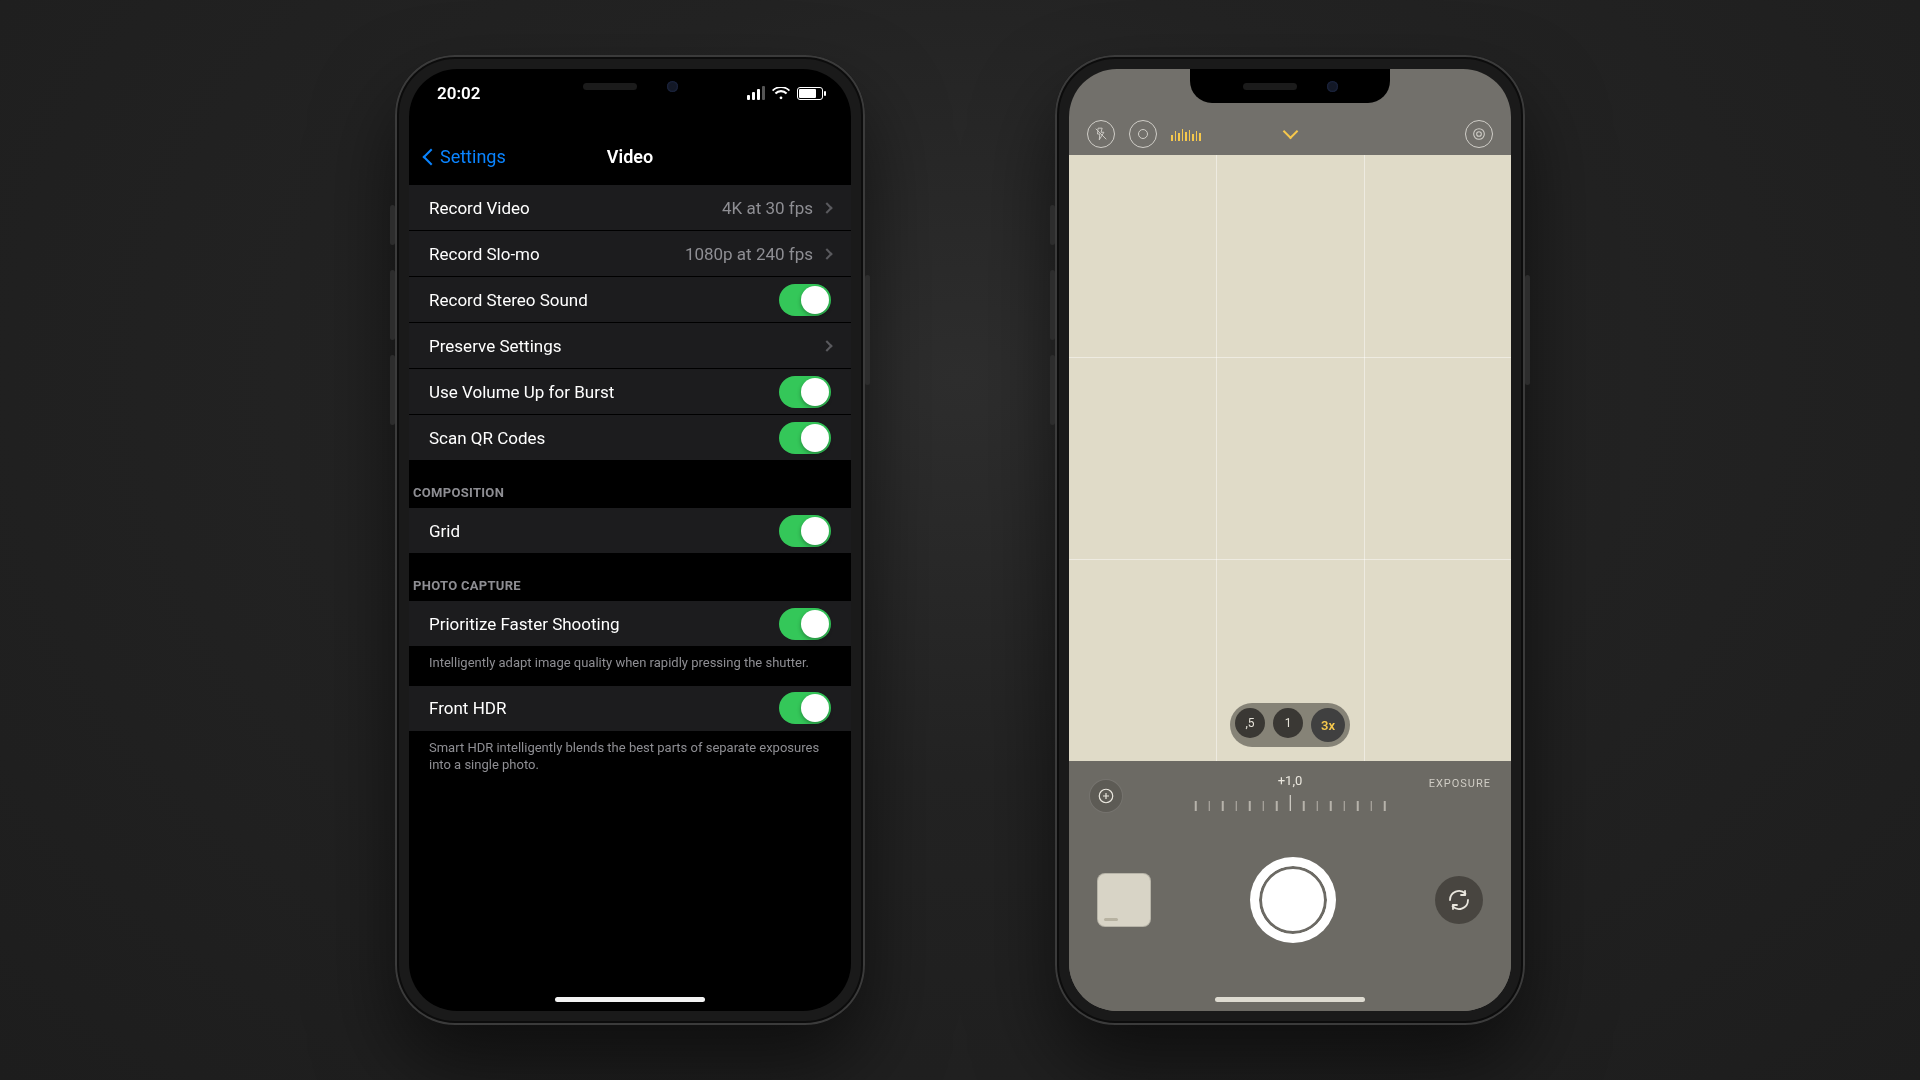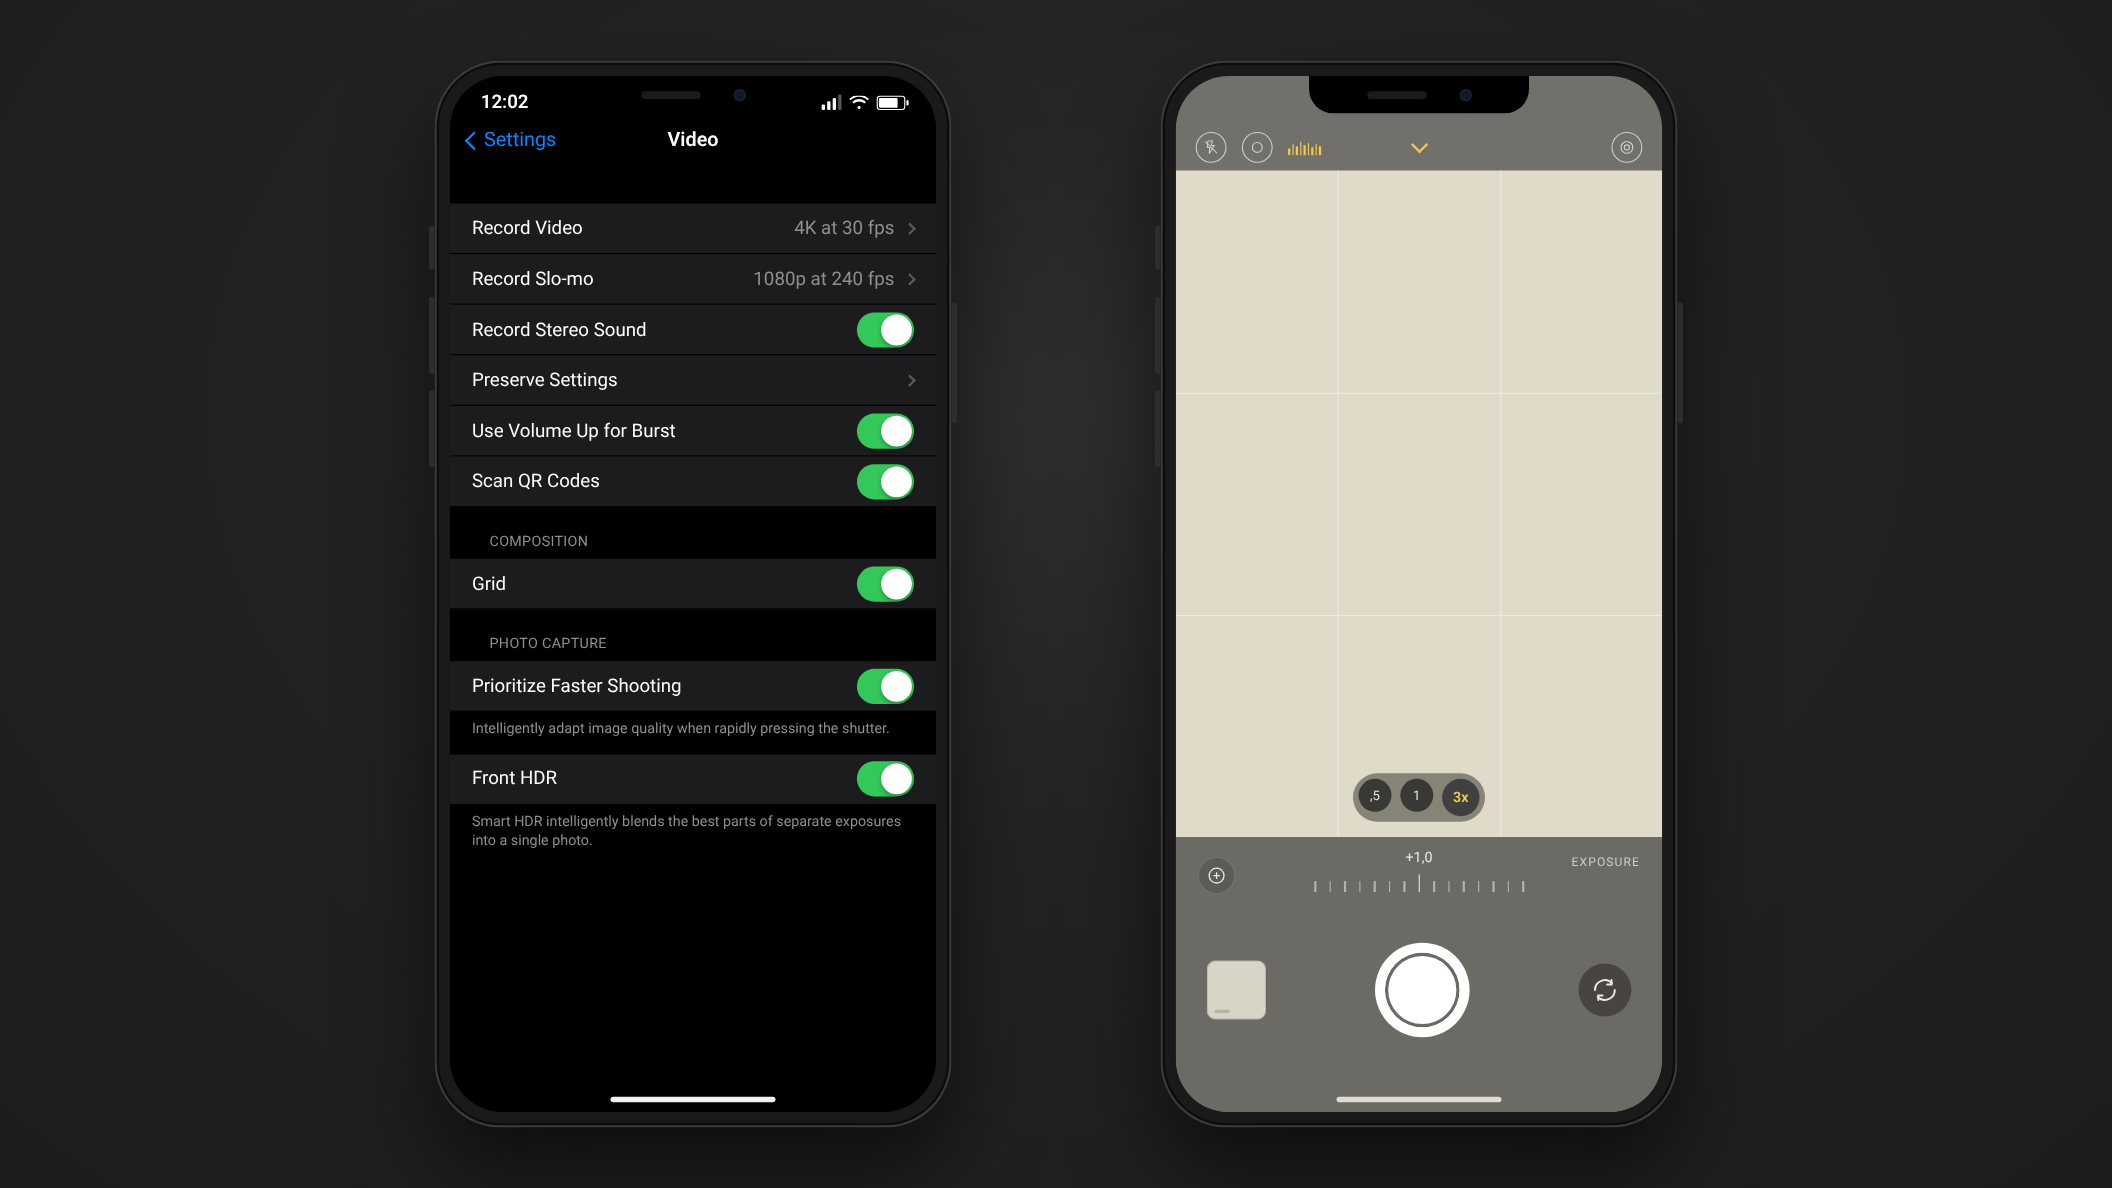--- a/index.html
+++ b/index.html
@@ -63,29 +63,30 @@
   }
   .statusbar .right{display:flex;align-items:center;gap:7px;}
   .sig{display:flex;align-items:flex-end;gap:2px;}
   .sig i{width:3px;background:#fff;border-radius:1px;display:block;}
   .sig i:nth-child(1){height:5px}.sig i:nth-child(2){height:8px}.sig i:nth-child(3){height:11px}.sig i:nth-child(4){height:14px;background:#555}
   .battery{width:26px;height:13px;border:1.5px solid #fff;border-radius:3px;position:relative;}
   .battery::after{content:"";position:absolute;right:-4px;top:3px;width:2px;height:5px;background:#fff;border-radius:1px;}
   .battery i{position:absolute;left:1px;top:1px;bottom:1px;width:70%;background:#fff;border-radius:1px;}
   
   .nav{
-    height:50px;display:flex;align-items:flex-start;justify-content:center;position:relative;color:#fff;
+    height:50px;display:flex;align-items:flex-end;justify-content:center;position:relative;color:#fff;
   }
   .nav .back{position:absolute;left:16px;display:flex;align-items:center;color:var(--link);font-size:18px;gap:3px;}
   .nav .back .chev{width:12px;height:12px;border-left:2.5px solid var(--link);border-bottom:2.5px solid var(--link);transform:rotate(45deg);}
   .nav .title{font-size:18px;font-weight:600;}
   .list{flex:1;overflow:hidden;}
   .section-header{
-    font-size:13px;color:var(--muted);text-transform:uppercase;padding:24px 36px 8px;
+    font-size:13px;color:var(--muted);text-transform:uppercase;padding:24px 4px 8px;
     letter-spacing:.3px;
+    font-weight:bold;
   }
   .cell{
     background:var(--cell);padding:0 20px;display:flex;align-items:center;justify-content:space-between;
     height:46px;font-size:17px;color:#fff;border-bottom:1px solid #000;position:relative;
   }
   .cell .value{color:var(--muted);font-size:17px;margin-left:auto;margin-right:10px;}
   .chevr{width:8px;height:8px;border-top:2px solid #5a5a5e;border-right:2px solid #5a5a5e;transform:rotate(45deg);}
   .footer-note{font-size:13px;color:var(--muted);padding:7px 20px 4px;line-height:1.35;}
   .switch{width:52px;height:32px;border-radius:16px;position:relative;transition:.2s;}
   .switch.on{background:var(--green);}
@@ -136,21 +137,21 @@
   <div class="btn-side btn-l1"></div>
   <div class="btn-side btn-l2"></div>
   <div class="btn-side btn-l3"></div>
   <div class="btn-side btn-r"></div>
   <div class="screen">
     <div class="notch">
         <div class="speaker"></div>
         <div class="cam"></div>
       </div>
     <div class="statusbar">
-      <span>12:02</span>
+      <span>20:02</span>
       <div class="right">
         <span class="sig">
             <i></i>
             <i></i>
             <i></i>
             <i></i>
           </span>
         <svg width="18" height="13" viewBox="0 0 18 13" fill="none">
             <path d="M9 12.2a1.4 1.4 0 100-2.8 1.4 1.4 0 000 2.8zM4.2 7.2a6.8 6.8 0 019.6 0l1.5-1.5a8.9 8.9 0 00-12.6 0l1.5 1.5zM1.2 4.2a11 11 0 0115.6 0L18 3A12.7 12.7 0 000 3l1.2 1.2z" fill="#fff"></path>
           </svg>

